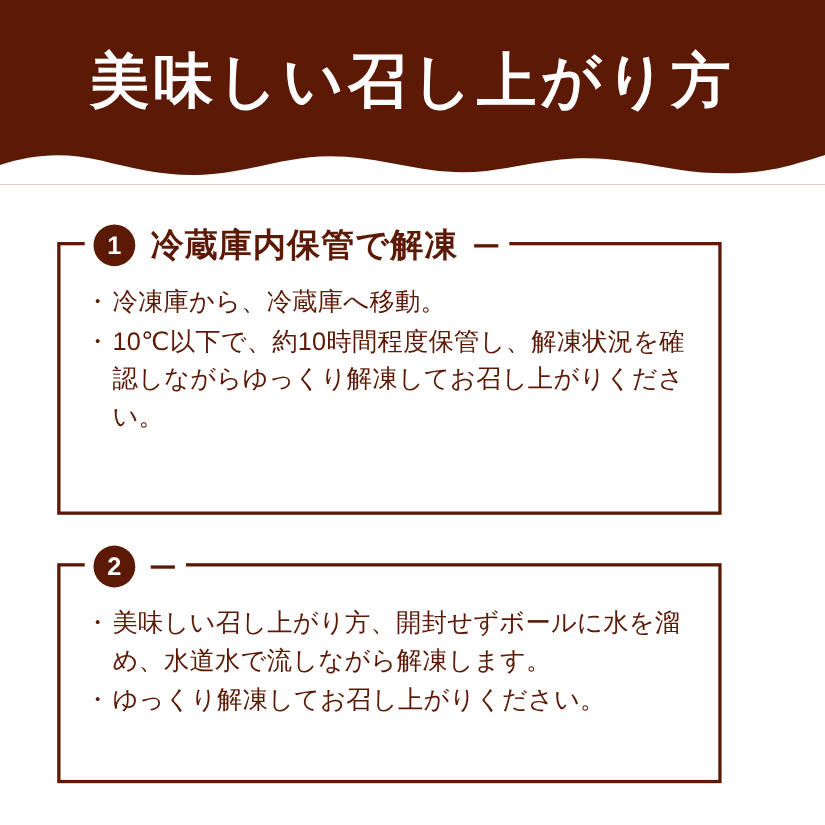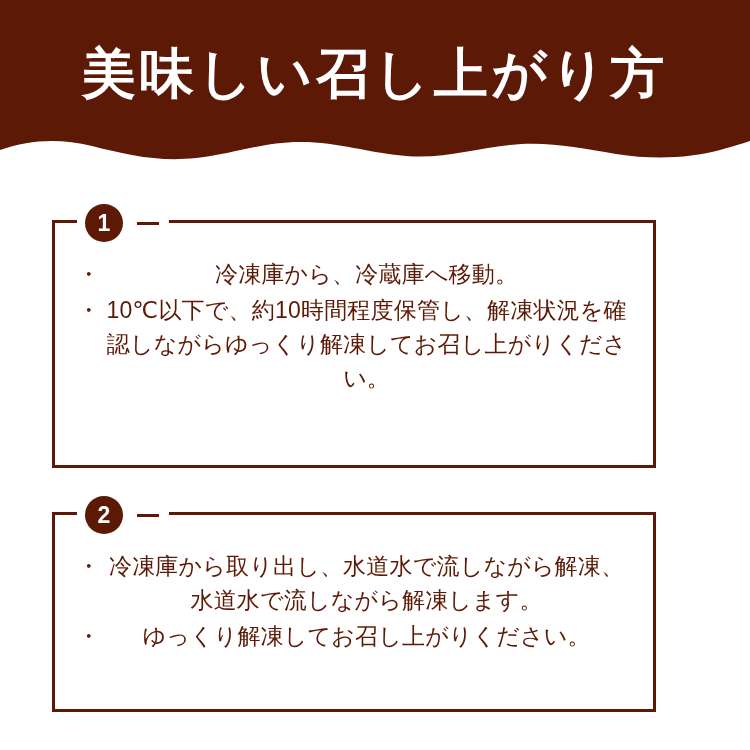--- a/index.html
+++ b/index.html
@@ -119,40 +119,40 @@
     display: flex;
     align-items: flex-start;
     margin-bottom: 2px;
   }
   .bullet .dot {
     flex: 0 0 auto;
     margin-right: 2px;
   }
   .bullet .btext {
     flex: 1 1 auto;
-    text-align: center;
   }
 </style>
 </head>
 <body>
 
 <div class="page">
 
   <div class="banner">
     <div class="banner-title">美味しい召し上がり方</div>
     <svg class="banner-wave" viewBox="0 0 750 34" preserveAspectRatio="none">
       <path d="M0,34 L0,14 C30,4 58,2 92,10 C128,19 158,26 196,22 C234,18 262,6 300,6 C340,6 368,17 406,20 C444,23 472,13 510,9 C548,5 578,12 616,18 C654,24 690,22 720,14 C734,10 744,7 750,5 L750,34 Z" fill="#ffffff"></path>
     </svg>
   </div>
 
   <div class="content">
 
     <div class="section first">
       <div class="section-head">
         <div class="num-badge">1</div>
+        <div class="section-title">冷蔵庫内保管で解凍</div>
         <div class="title-rule"></div>
       </div>
       <ul class="bullets">
         <li class="bullet">
           <span class="dot">・</span>
           <span class="btext">冷凍庫から、冷蔵庫へ移動。</span>
         </li>
         <li class="bullet">
           <span class="dot">・</span>
           <span class="btext">10℃以下で、約10時間程度保管し、解凍状況を確認しながらゆっくり解凍してお召し上がりください。</span>
@@ -161,21 +161,21 @@
     </div>
 
     <div class="section second">
       <div class="section-head">
         <div class="num-badge">2</div>
         <div class="title-rule"></div>
       </div>
       <ul class="bullets">
         <li class="bullet">
           <span class="dot">・</span>
-          <span class="btext">冷凍庫から取り出し、水道水で流しながら解凍、水道水で流しながら解凍します。</span>
+          <span class="btext">美味しい召し上がり方、開封せずボールに水を溜め、水道水で流しながら解凍します。</span>
         </li>
         <li class="bullet">
           <span class="dot">・</span>
           <span class="btext">ゆっくり解凍してお召し上がりください。</span>
         </li>
       </ul>
     </div>
 
   </div>
 </div>

